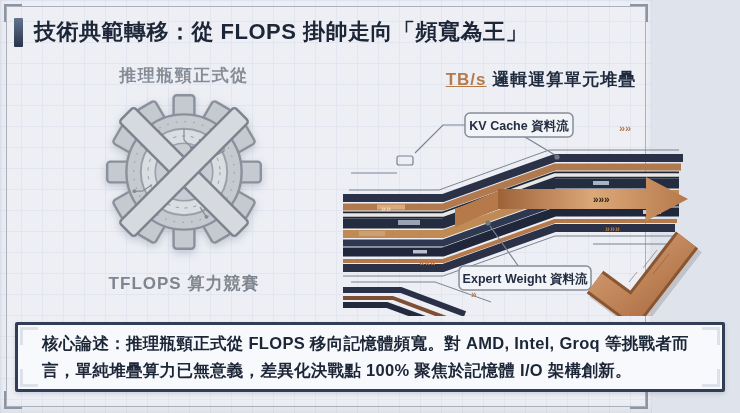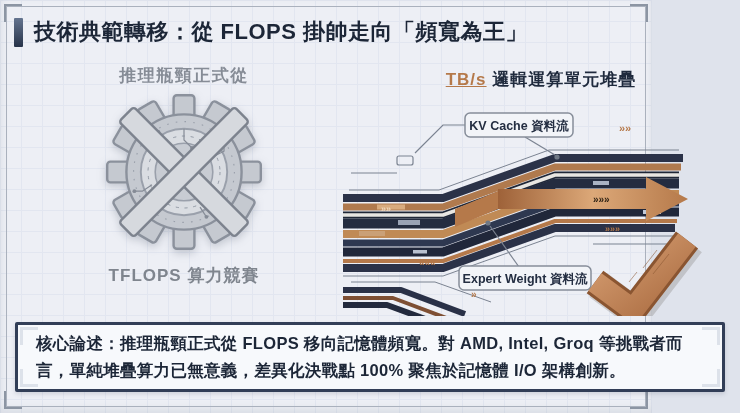--- a/index.html
+++ b/index.html
@@ -29,36 +29,36 @@
   .corner.br{right:4px;bottom:4px;border-right:2px solid #8c95a3;border-bottom:2px solid #8c95a3;}
 
   .title-row{position:absolute;left:14px;top:17px;display:flex;align-items:center;}
   .accent{width:9px;height:29px;background:linear-gradient(#64748f,#273349);margin-right:11px;border-radius:1px;}
   h1{margin:0;font-size:22px;font-weight:bold;color:#1c2637;letter-spacing:.5px;}
 
   .left-panel{position:absolute;left:38px;top:64px;width:292px;text-align:center;}
   .panel-heading{font-size:17px;font-weight:bold;color:#868c96;letter-spacing:1.5px;}
   .gear-wrap{margin-top:5px;}
   .gear-wrap svg{filter:drop-shadow(0 3px 4px rgba(60,70,90,.25));}
-  .caption{margin-top:8px;font-size:17px;font-weight:bold;color:#7f858e;letter-spacing:1px;}
+  .caption{margin-top:16px;font-size:17px;font-weight:bold;color:#7f858e;letter-spacing:1px;}
 
   .right-heading{position:absolute;left:350px;top:68px;width:382px;text-align:center;
     font-size:17px;font-weight:bold;color:#1f2a3d;letter-spacing:1px;}
   .right-heading .tbs{color:#b5794a;text-decoration:underline;}
 
   .illustration{position:absolute;left:343px;top:106px;}
   .illustration text{font-family:"Liberation Sans","DejaVu Sans",sans-serif;}
 
   .core-box{
     position:absolute;left:15px;top:322px;width:710px;height:70px;box-sizing:border-box;
     background:#f7f9fc;border:3px solid #323e57;border-radius:2px;
     display:flex;align-items:center;
     box-shadow:0 2px 4px rgba(70,80,100,.18);
   }
-  .core-box p{margin:0;padding:4px 18px;font-size:16.5px;font-weight:bold;color:#1c2637;line-height:1.62;letter-spacing:.3px;}
+  .core-box p{margin:0;padding:4px 24px;font-size:16.5px;font-weight:bold;color:#1c2637;line-height:1.62;letter-spacing:.3px;}
   .cb-corner{position:absolute;width:15px;height:15px;}
   .cb-corner.tl{left:2px;top:2px;border-left:3px solid #dde2ea;border-top:3px solid #dde2ea;}
   .cb-corner.tr{right:2px;top:2px;border-right:3px solid #dde2ea;border-top:3px solid #dde2ea;}
   .cb-corner.bl{left:2px;bottom:2px;border-left:3px solid #dde2ea;border-bottom:3px solid #dde2ea;}
   .cb-corner.br{right:2px;bottom:2px;border-right:3px solid #dde2ea;border-bottom:3px solid #dde2ea;}
 </style>
 </head>
 <body>
 
 <div class="slide">

